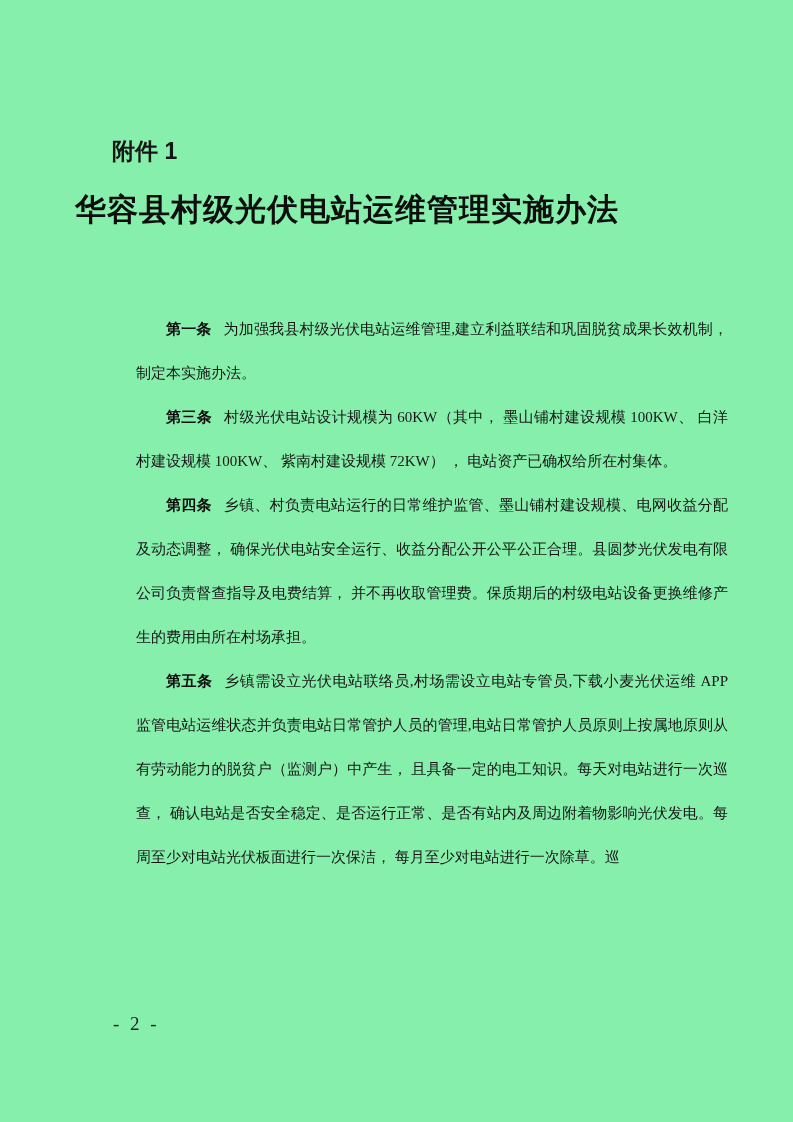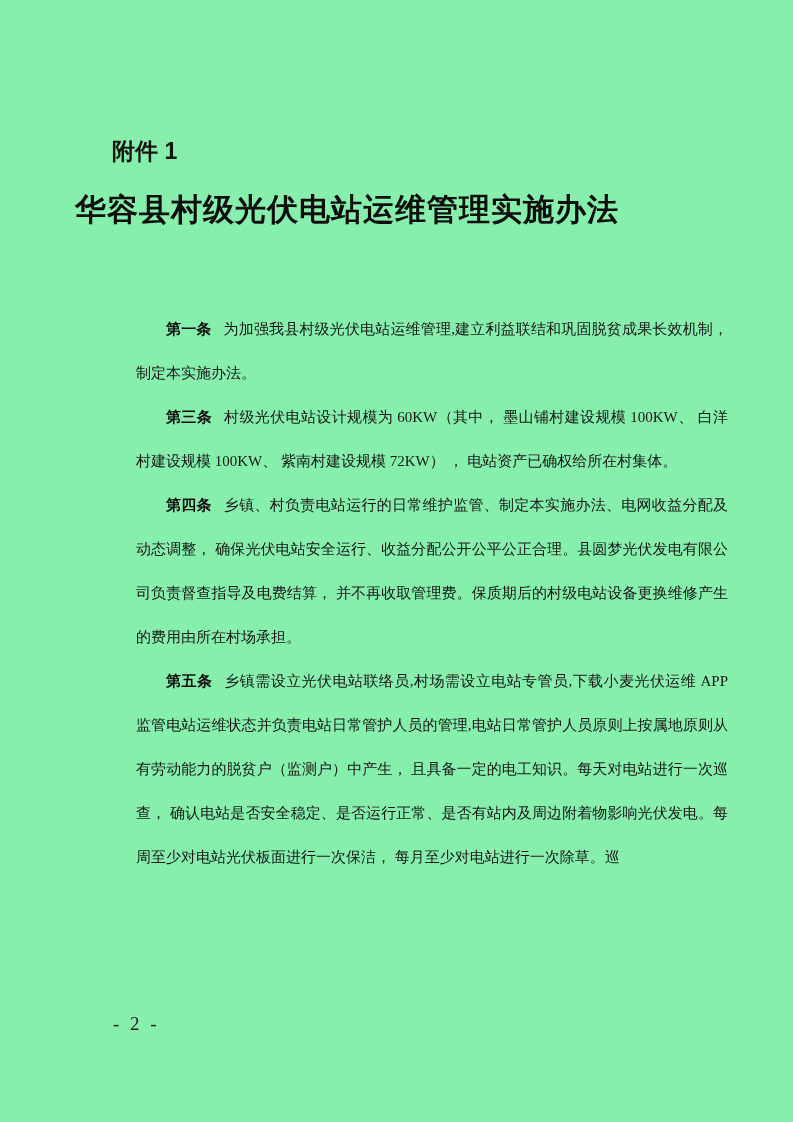--- a/index.html
+++ b/index.html
@@ -87,21 +87,21 @@
   </div>
 
   <div class="content">
     <p class="article">
       <span class="art-label">第一条</span><span>为加强我县村级光伏电站运维管理,建立利益联结和巩固脱贫成果长效机制， 制定本实施办法。</span>
     </p>
     <p class="article">
       <span class="art-label">第三条</span><span>村级光伏电站设计规模为 60KW（其中， 墨山铺村建设规模 100KW、 白洋村建设规模 100KW、 紫南村建设规模 72KW） ， 电站资产已确权给所在村集体。</span>
     </p>
     <p class="article">
-      <span class="art-label">第四条</span><span>乡镇、村负责电站运行的日常维护监管、制定本实施办法、电网收益分配及动态调整， 确保光伏电站安全运行、收益分配公开公平公正合理。县圆梦光伏发电有限公司负责督查指导及电费结算， 并不再收取管理费。保质期后的村级电站设备更换维修产生的费用由所在村场承担。</span>
+      <span class="art-label">第四条</span><span>乡镇、村负责电站运行的日常维护监管、墨山铺村建设规模、电网收益分配及动态调整， 确保光伏电站安全运行、收益分配公开公平公正合理。县圆梦光伏发电有限公司负责督查指导及电费结算， 并不再收取管理费。保质期后的村级电站设备更换维修产生的费用由所在村场承担。</span>
     </p>
     <p class="article">
       <span class="art-label">第五条</span><span>乡镇需设立光伏电站联络员,村场需设立电站专管员,下载小麦光伏运维 APP 监管电站运维状态并负责电站日常管护人员的管理,电站日常管护人员原则上按属地原则从有劳动能力的脱贫户（监测户）中产生， 且具备一定的电工知识。每天对电站进行一次巡查， 确认电站是否安全稳定、是否运行正常、是否有站内及周边附着物影响光伏发电。每周至少对电站光伏板面进行一次保洁， 每月至少对电站进行一次除草。巡</span>
     </p>
   </div>
 
   <div class="pageno">- 2 -</div>
 
 </div>
 

